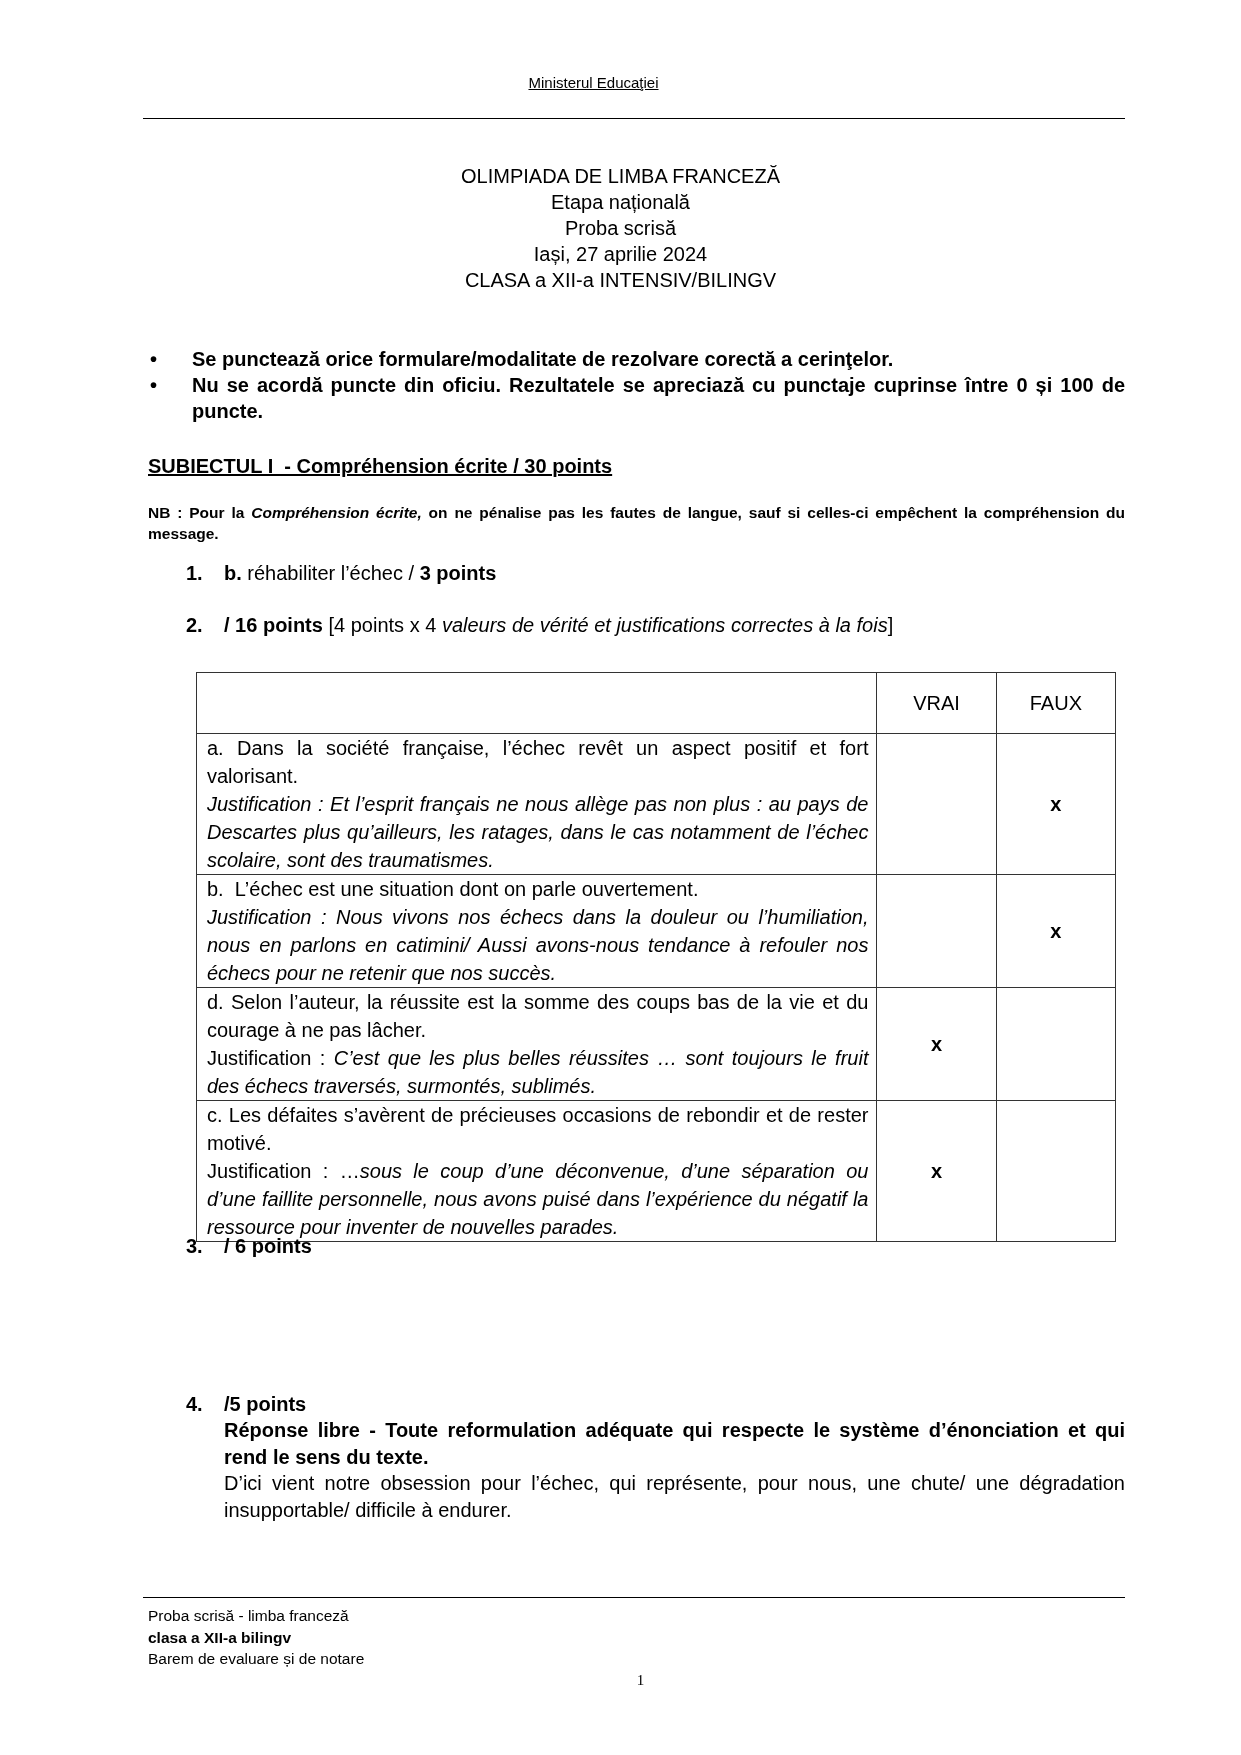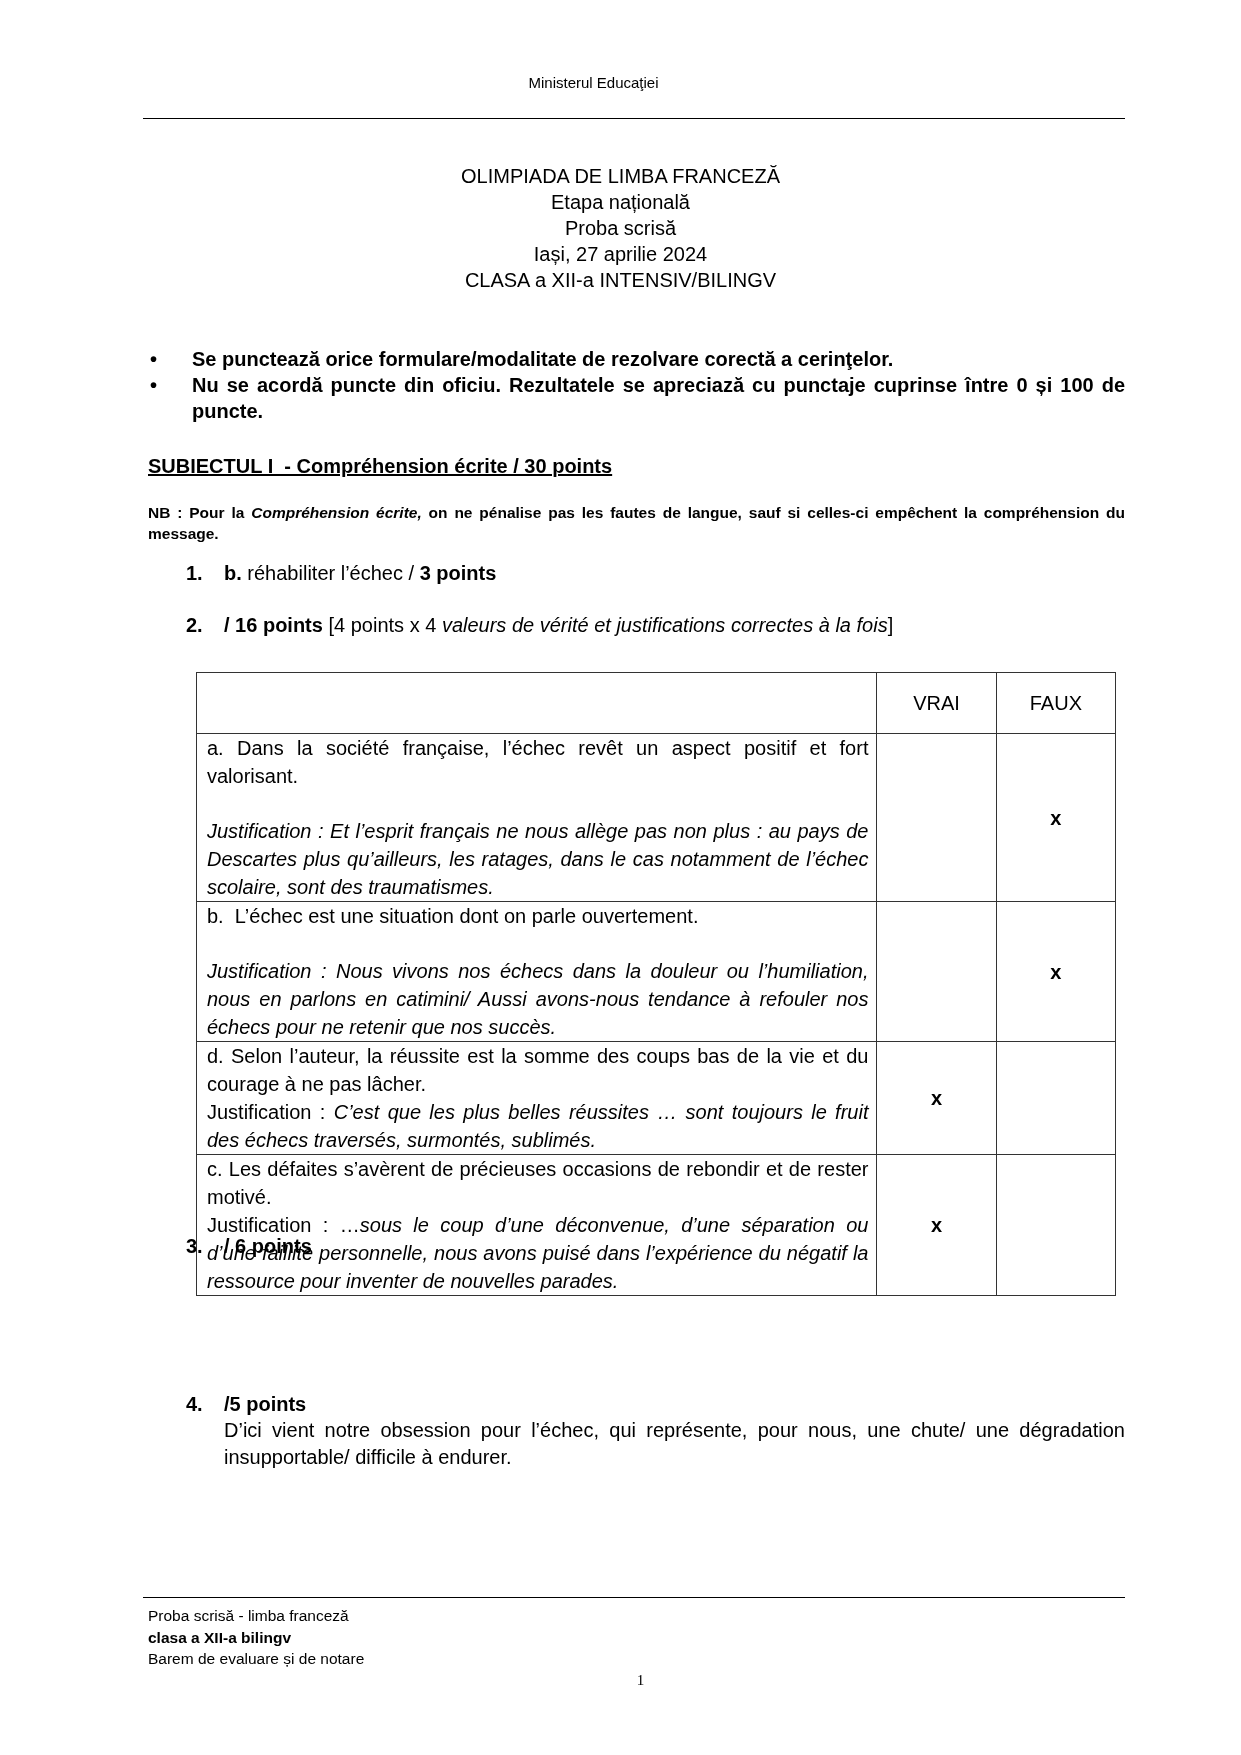--- a/index.html
+++ b/index.html
@@ -1,29 +1,29 @@
 <!DOCTYPE html>
 <html><head>
 <meta charset="utf-8">
 <style>
   html, body { margin: 0; padding: 0; background: #ffffff; }
   body { width: 1241px; height: 1755px; position: relative; font-family: "Liberation Sans", sans-serif; color: #000; overflow: hidden; }
   .abs { position: absolute; }
-  .header-text { left: 0; width: 1187px; top: 74px; text-align: center; font-size: 15px; }
+  .header-text { left: 0; width: 1187px; top: 74px; text-align: center; font-size: 15px; text-decoration: underline; }
   .hr { height: 0; border-top: 1px solid #000; }
   .title-block { left: 0; width: 1241px; top: 163px; text-align: center; font-weight: normal; font-size: 20px; line-height: 26px; }
   .bullets { left: 150px; top: 346px; width: 975px; font-weight: bold; font-size: 20px; line-height: 26px; }
   .bullet { position: relative; padding-left: 42px; text-align: justify; }
   .bullet .dot { position: absolute; left: 0; top: 0; width: 42px; }
   .subject { left: 148px; top: 455px; font-weight: bold; font-size: 20px; text-decoration: underline; }
   .nb { left: 148px; top: 502px; width: 977px; font-weight: bold; font-size: 15.5px; line-height: 21px; text-align: justify; }
   .q { left: 186px; font-size: 20px; line-height: 26px; }
   .q .num { display: inline-block; width: 38px; font-weight: bold; }
   .b { font-weight: bold; }
-  .i { font-style: italic; margin-top: 27px; }
+  .i { font-style: italic; }
   table.vf { position: absolute; left: 196px; top: 672px; width: 920px; border-collapse: collapse; font-size: 20px; line-height: 28px; }
   table.vf td { border: 1.5px solid #333; vertical-align: top; padding: 0 8px 0 10px; }
   table.vf td.stmt { text-align: justify; width: 660px; }
   table.vf td.mark { width: 70px; text-align: center; vertical-align: middle; font-weight: bold; padding: 0; }
   table.vf td.hdr { text-align: center; vertical-align: middle; padding: 16px; height: 28px; }
   .block { left: 224px; width: 901px; font-size: 20px; line-height: 26.5px; text-align: justify; }
   .footer { left: 148px; top: 1605px; font-size: 15.5px; line-height: 21.5px; }
   .pagenum { left: 0; width: 1281px; top: 1672px; text-align: center; font-family: "Liberation Serif", serif; font-size: 15px; }
 </style>
 </head>
@@ -110,20 +110,21 @@
 <div class="abs q" style="top:1233px;">
   <span class="num">3.</span><span class="b">/ 6 points</span>
 </div>
 <div class="abs block" style="top:1259px;">
 </div>
 
 <div class="abs q" style="top:1391px;">
   <span class="num">4.</span><span class="b">/5 points</span>
 </div>
 <div class="abs block" style="top:1417px;">
+  <div class="b">Réponse libre - Toute reformulation adéquate qui respecte le système d’énonciation et qui rend le sens du texte.</div>
   <div>D’ici vient notre obsession pour l’échec, qui représente, pour nous, une chute/ une dégradation insupportable/ difficile à endurer.</div>
 </div>
 
 <div class="abs hr" style="left:143px; top:1597px; width:982px;"></div>
 <div class="abs footer">
   <div>Proba scrisă - limba franceză</div>
   <div class="b">clasa a XII-a bilingv</div>
   <div>Barem de evaluare și de notare</div>
 </div>
 <div class="abs pagenum">1</div>

